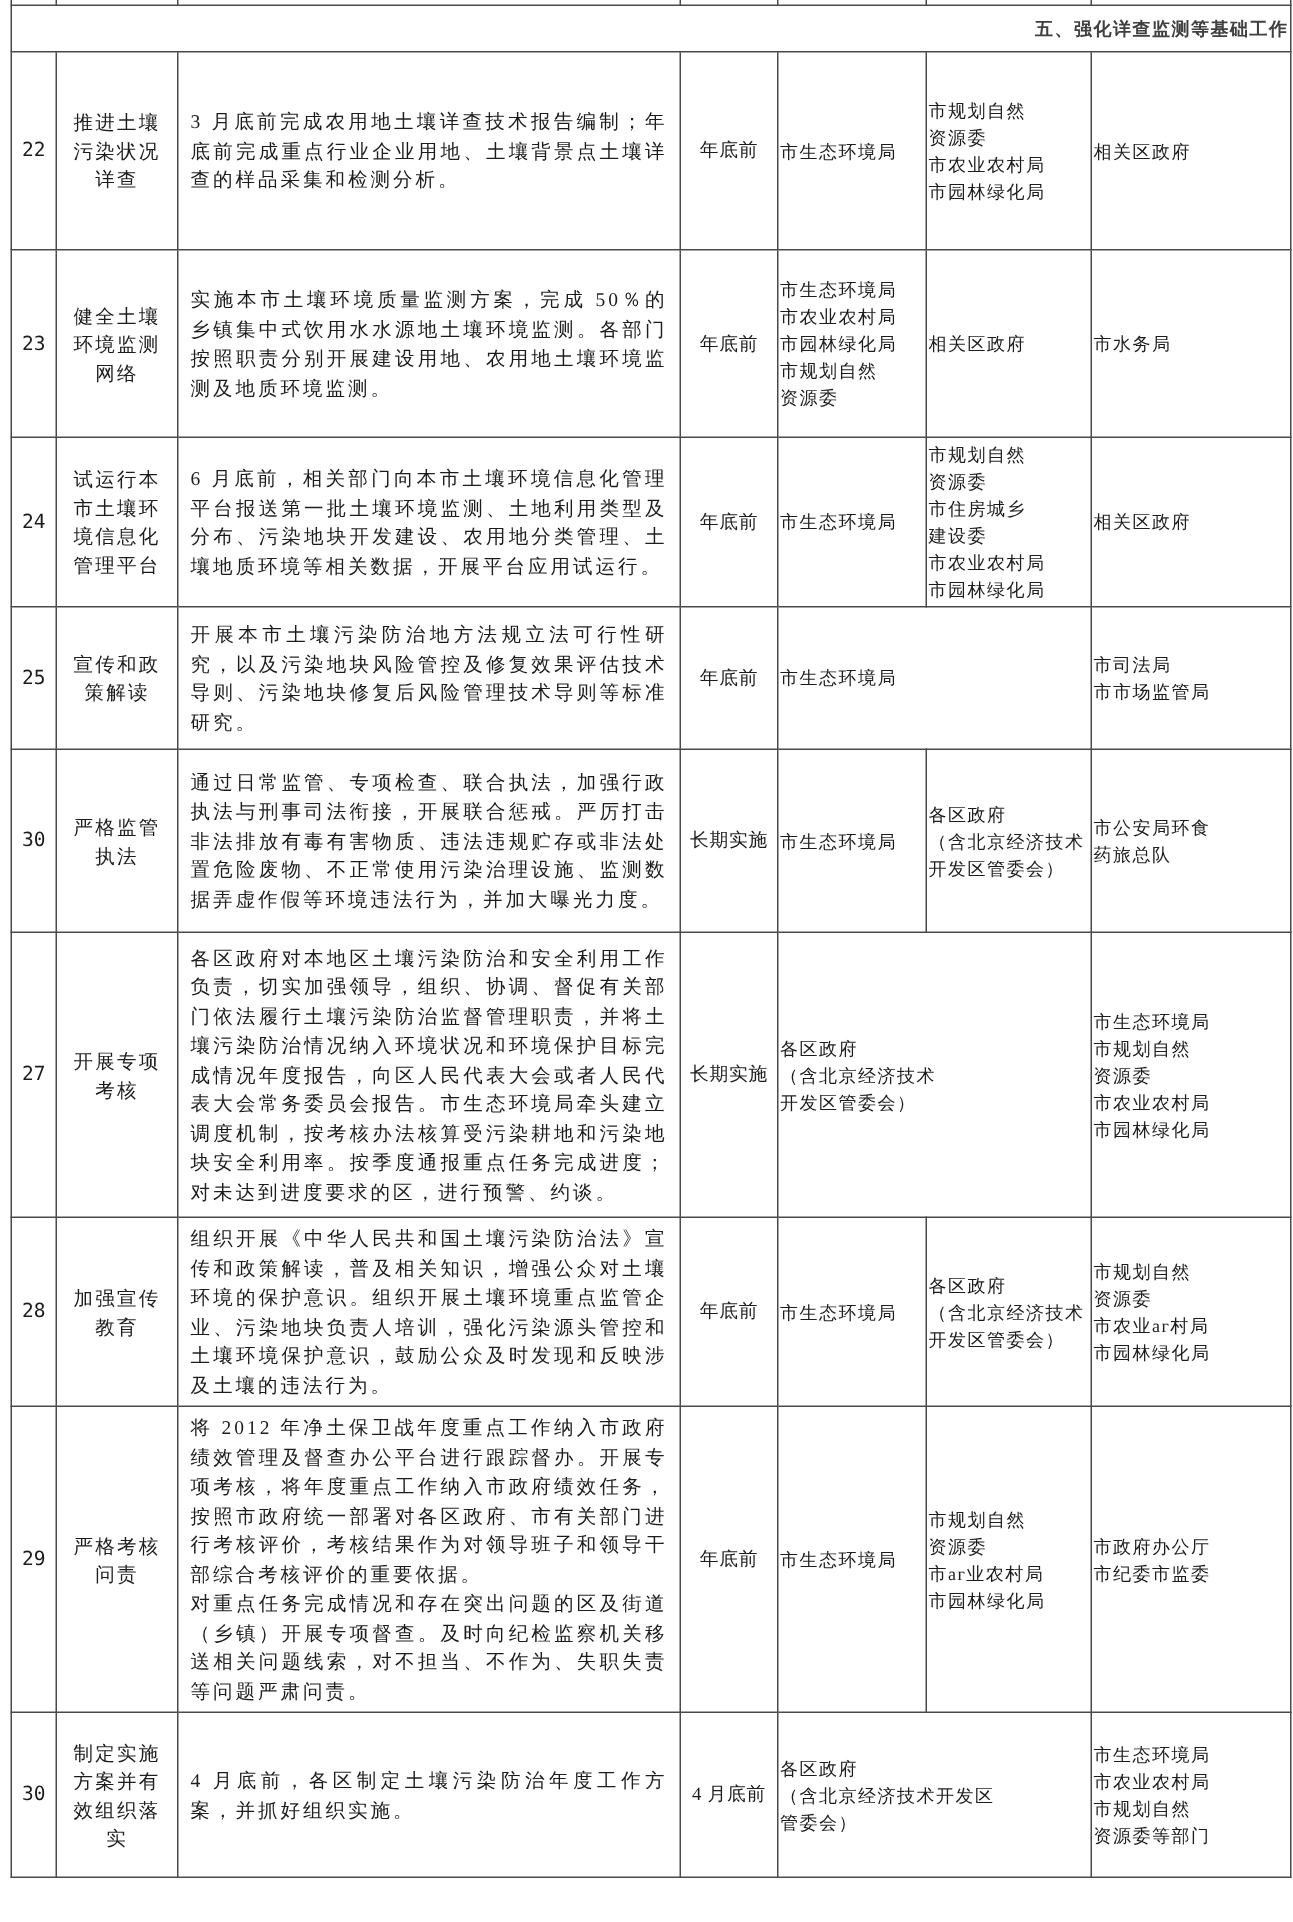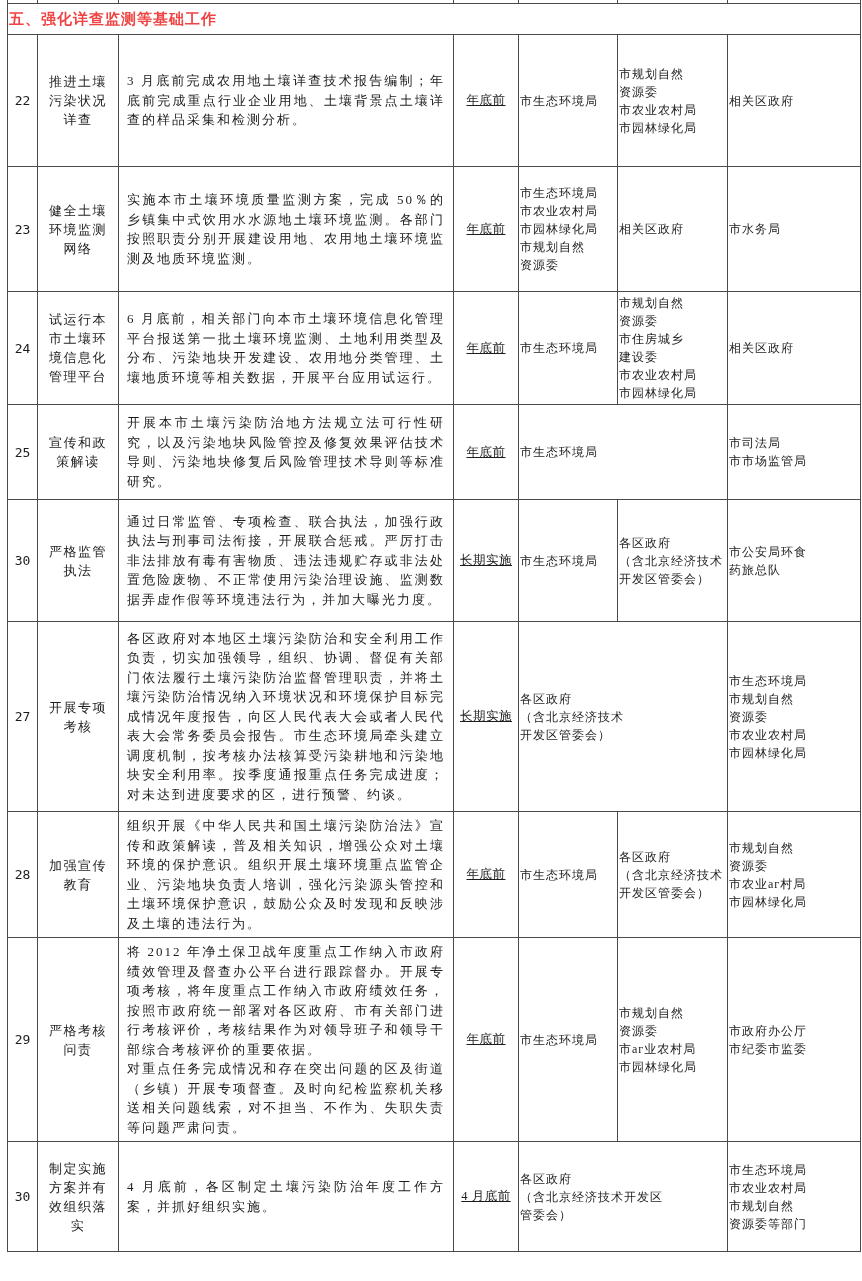--- a/index.html
+++ b/index.html
@@ -2,26 +2,26 @@
 <html><head>
 <meta charset="utf-8">
 <style>
   html,body{margin:0;padding:0;background:#ffffff;}
   .page{position:relative;width:862px;height:1281px;background:#fff;overflow:hidden;
         font-family:"Liberation Serif","DejaVu Serif",serif;color:#1c1c1c;}
   table.plan{position:absolute;left:7px;top:0;width:854px;border-collapse:collapse;table-layout:fixed;}
   td{border:1px solid #4a4a4a;vertical-align:middle;overflow:hidden;}
   tr.sliver td{border-top:none;padding:0;line-height:0;font-size:0;height:3px;}
   tr.section-row td{font-family:"Liberation Sans","DejaVu Sans",sans-serif;font-weight:bold;
-        font-size:15px;text-align:left;letter-spacing:1px;color:#ef4444;}
+        font-size:12px;text-align:right;letter-spacing:1px;color:#404040;}
   td.num{text-align:center;font-size:13px;font-family:"DejaVu Sans Mono","Liberation Mono",monospace;margin-left:13px;}
   td.task{text-align:center;font-size:13px;letter-spacing:1.5px;line-height:19px;padding:0 6px;}
   td.content{text-align:justify;font-size:13px;letter-spacing:2px;line-height:19.5px;
         padding:4px 8px;white-space:pre-line;}
-  td.deadline{text-align:center;font-size:12.5px;letter-spacing:0.5px;padding:0 1px;text-decoration:underline;}
+  td.deadline{text-align:center;font-size:12.5px;letter-spacing:0.5px;padding:0 1px;}
   td.unit{font-size:12px;letter-spacing:1px;line-height:18px;
         padding:0 1px;white-space:pre-line;}
 </style>
 </head>
 <body>
 
 <div class="page">
   <table class="plan">
     <colgroup>
       <col style="width:30px">

